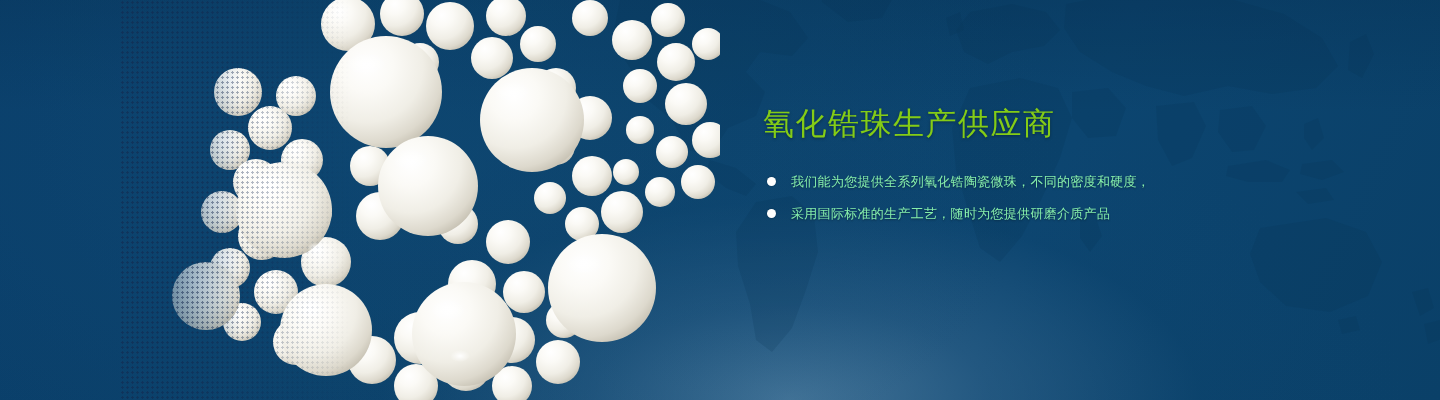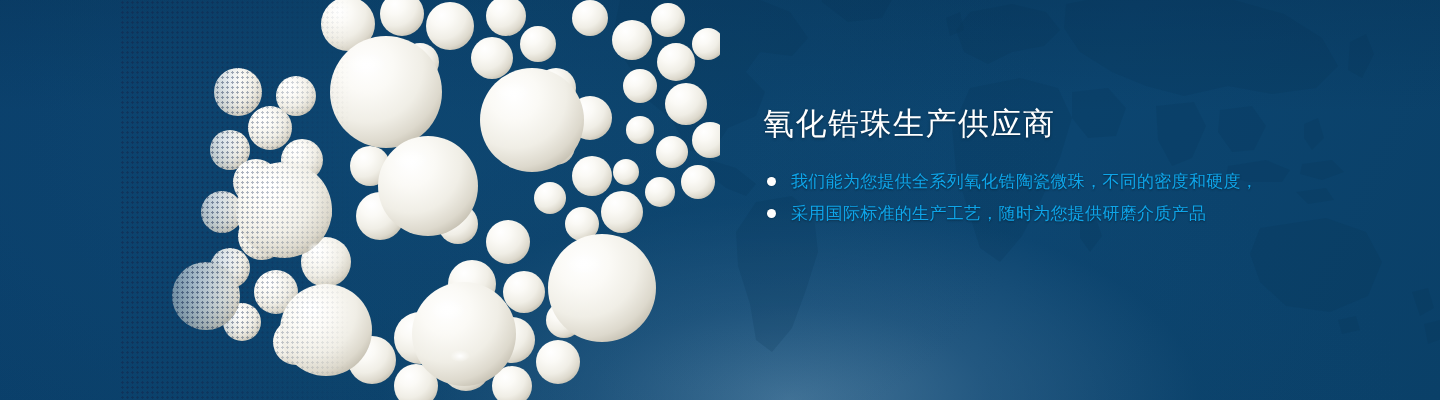--- a/index.html
+++ b/index.html
@@ -78,21 +78,21 @@
   }
 
   
   .content {
     position: absolute;
     left: 763px;
     top: 104px;
     width: 620px;
   }
   .headline {
-    color: #ffffff;
+    color: #84cc16;
     font-size: 31px;
     line-height: 40px;
     font-weight: 400;
     letter-spacing: 1.5px;
     margin: 0 0 26px 0;
     text-shadow: 0 1px 3px rgba(0,0,0,0.35);
     white-space: nowrap;
   }
   .bullets {
     list-style: none;
@@ -110,22 +110,22 @@
     left: 4px;
     top: 7px;
     width: 9px;
     height: 9px;
     border-radius: 50%;
     background: #ffffff;
     box-shadow: 0 0 2px rgba(0,0,0,0.25);
   }
   .bullet-text {
     display: block;
-    color: #0ea5e9;
-    font-size: 17px;
+    color: #86efac;
+    font-size: 13px;
     line-height: 24px;
     letter-spacing: 0.3px;
     text-shadow: 0 1px 2px rgba(0,0,0,0.4);
   }
   .bullet-text .cont { display: block; }
 </style>
 </head>
 <body>
 
 <div class="banner">

